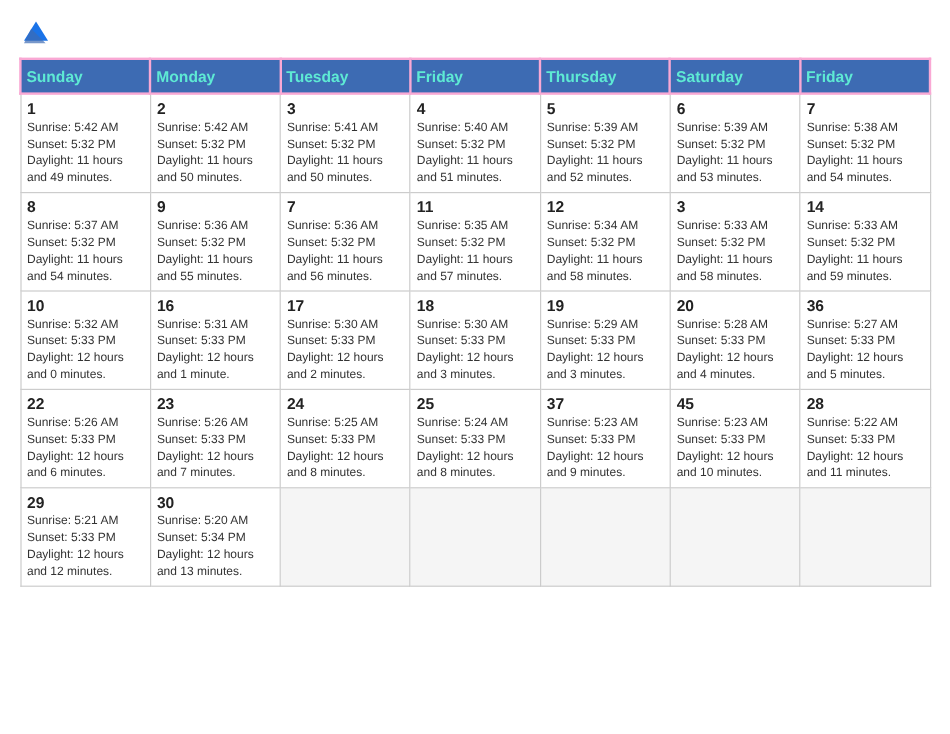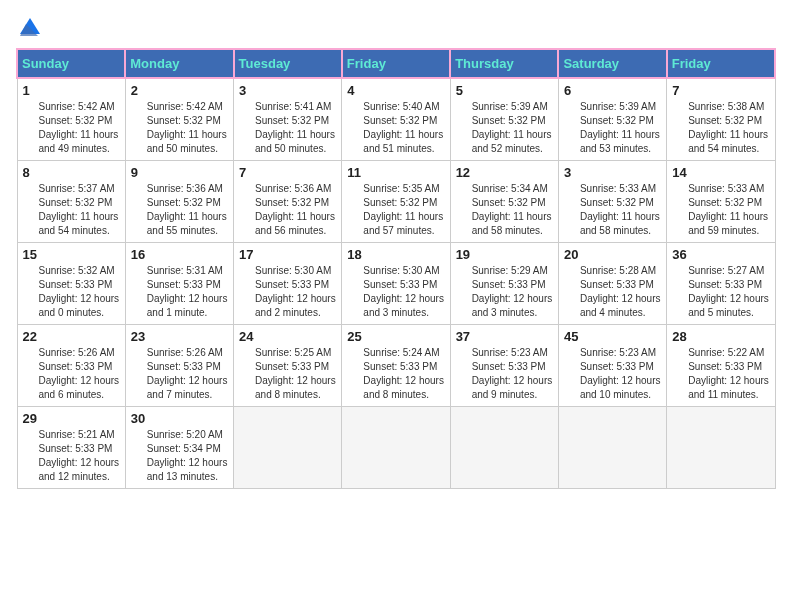--- a/index.html
+++ b/index.html
@@ -77,21 +77,20 @@
     .day-number {
       font-size: 13px;
       font-weight: bold;
       color: #222;
       margin-bottom: 2px;
     }
     .day-info {
       font-size: 10px;
       line-height: 1.4;
       color: #333;
-      margin-left: 16px;
     }
     .week-row td {
       height: 80px;
     }
   </style>
 </head>
 <body>
 
 <div class="header">
   <div class="logo">
@@ -178,21 +177,21 @@
           <div class="day-number">3</div>
           <div class="day-info">Sunrise: 5:33 AM<br>Sunset: 5:32 PM<br>Daylight: 11 hours and 58 minutes.</div>
         </td>
         <td>
           <div class="day-number">14</div>
           <div class="day-info">Sunrise: 5:33 AM<br>Sunset: 5:32 PM<br>Daylight: 11 hours and 59 minutes.</div>
         </td>
       </tr>
       <tr class="week-row">
         <td>
-          <div class="day-number">15</div>
+          <div class="day-number">10</div>
           <div class="day-info">Sunrise: 5:32 AM<br>Sunset: 5:33 PM<br>Daylight: 12 hours and 0 minutes.</div>
         </td>
         <td>
           <div class="day-number">16</div>
           <div class="day-info">Sunrise: 5:31 AM<br>Sunset: 5:33 PM<br>Daylight: 12 hours and 1 minute.</div>
         </td>
         <td>
           <div class="day-number">17</div>
           <div class="day-info">Sunrise: 5:30 AM<br>Sunset: 5:33 PM<br>Daylight: 12 hours and 2 minutes.</div>
         </td>

